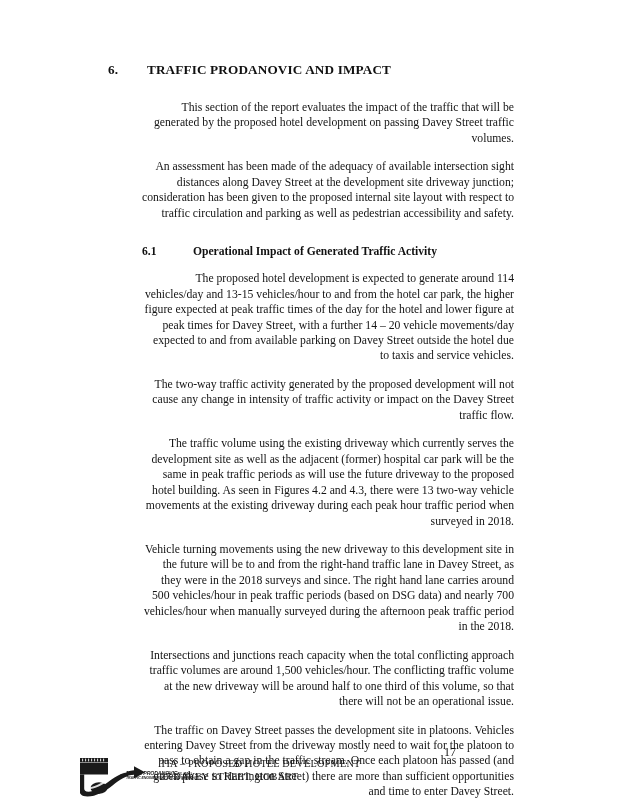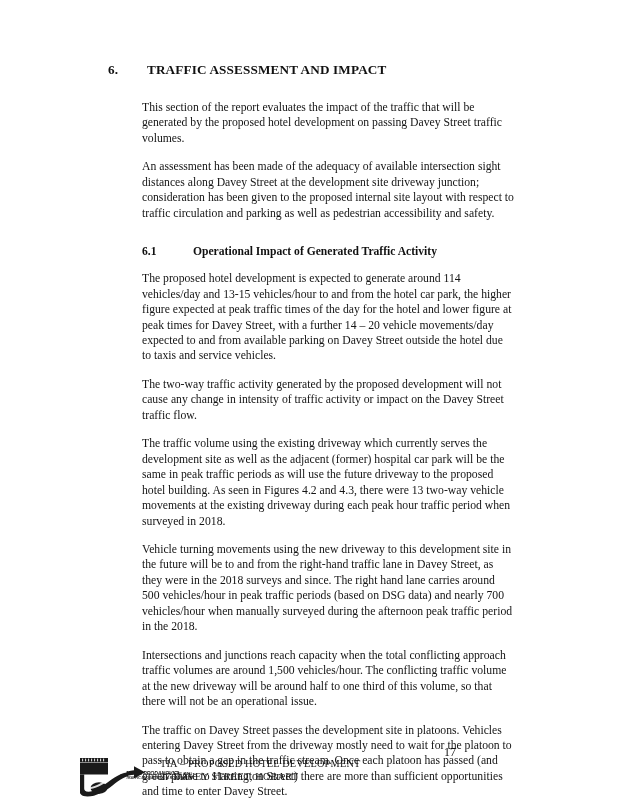--- a/index.html
+++ b/index.html
@@ -68,21 +68,21 @@
   .sub-heading .title {
     flex: 1 1 auto;
   }
 
   
   .para {
     margin: 0 0 13px 0;
     padding-left: 34px;
     font-size: 11.7px;
     line-height: 15.45px;
-    text-align: left;
+    text-align: right;
     color: #141414;
   }
   .para:last-child {
     margin-bottom: 16px;
   }
 
   
   .footer {
     position: absolute;
     left: 0;
@@ -152,21 +152,21 @@
 </style>
 </head>
 <body>
 
 <div class="page">
 
   <div class="content">
 
     <h1 class="section-heading">
       <span class="num">6.</span>
-      <span class="title">TRAFFIC ASSESSMENT AND IMPACT</span>
+      <span class="title">TRAFFIC PRODANOVIC AND IMPACT</span>
     </h1>
 
     <p class="para">This section of the report evaluates the impact of the traffic that will be generated by the proposed hotel development on passing Davey Street traffic volumes.</p>
 
     <p class="para">An assessment has been made of the adequacy of available intersection sight distances along Davey Street at the development site driveway junction; consideration has been given to the proposed internal site layout with respect to traffic circulation and parking as well as pedestrian accessibility and safety.</p>
 
     <h2 class="sub-heading">
       <span class="num">6.1</span>
       <span class="title">Operational Impact of Generated Traffic Activity</span>
     </h2>

